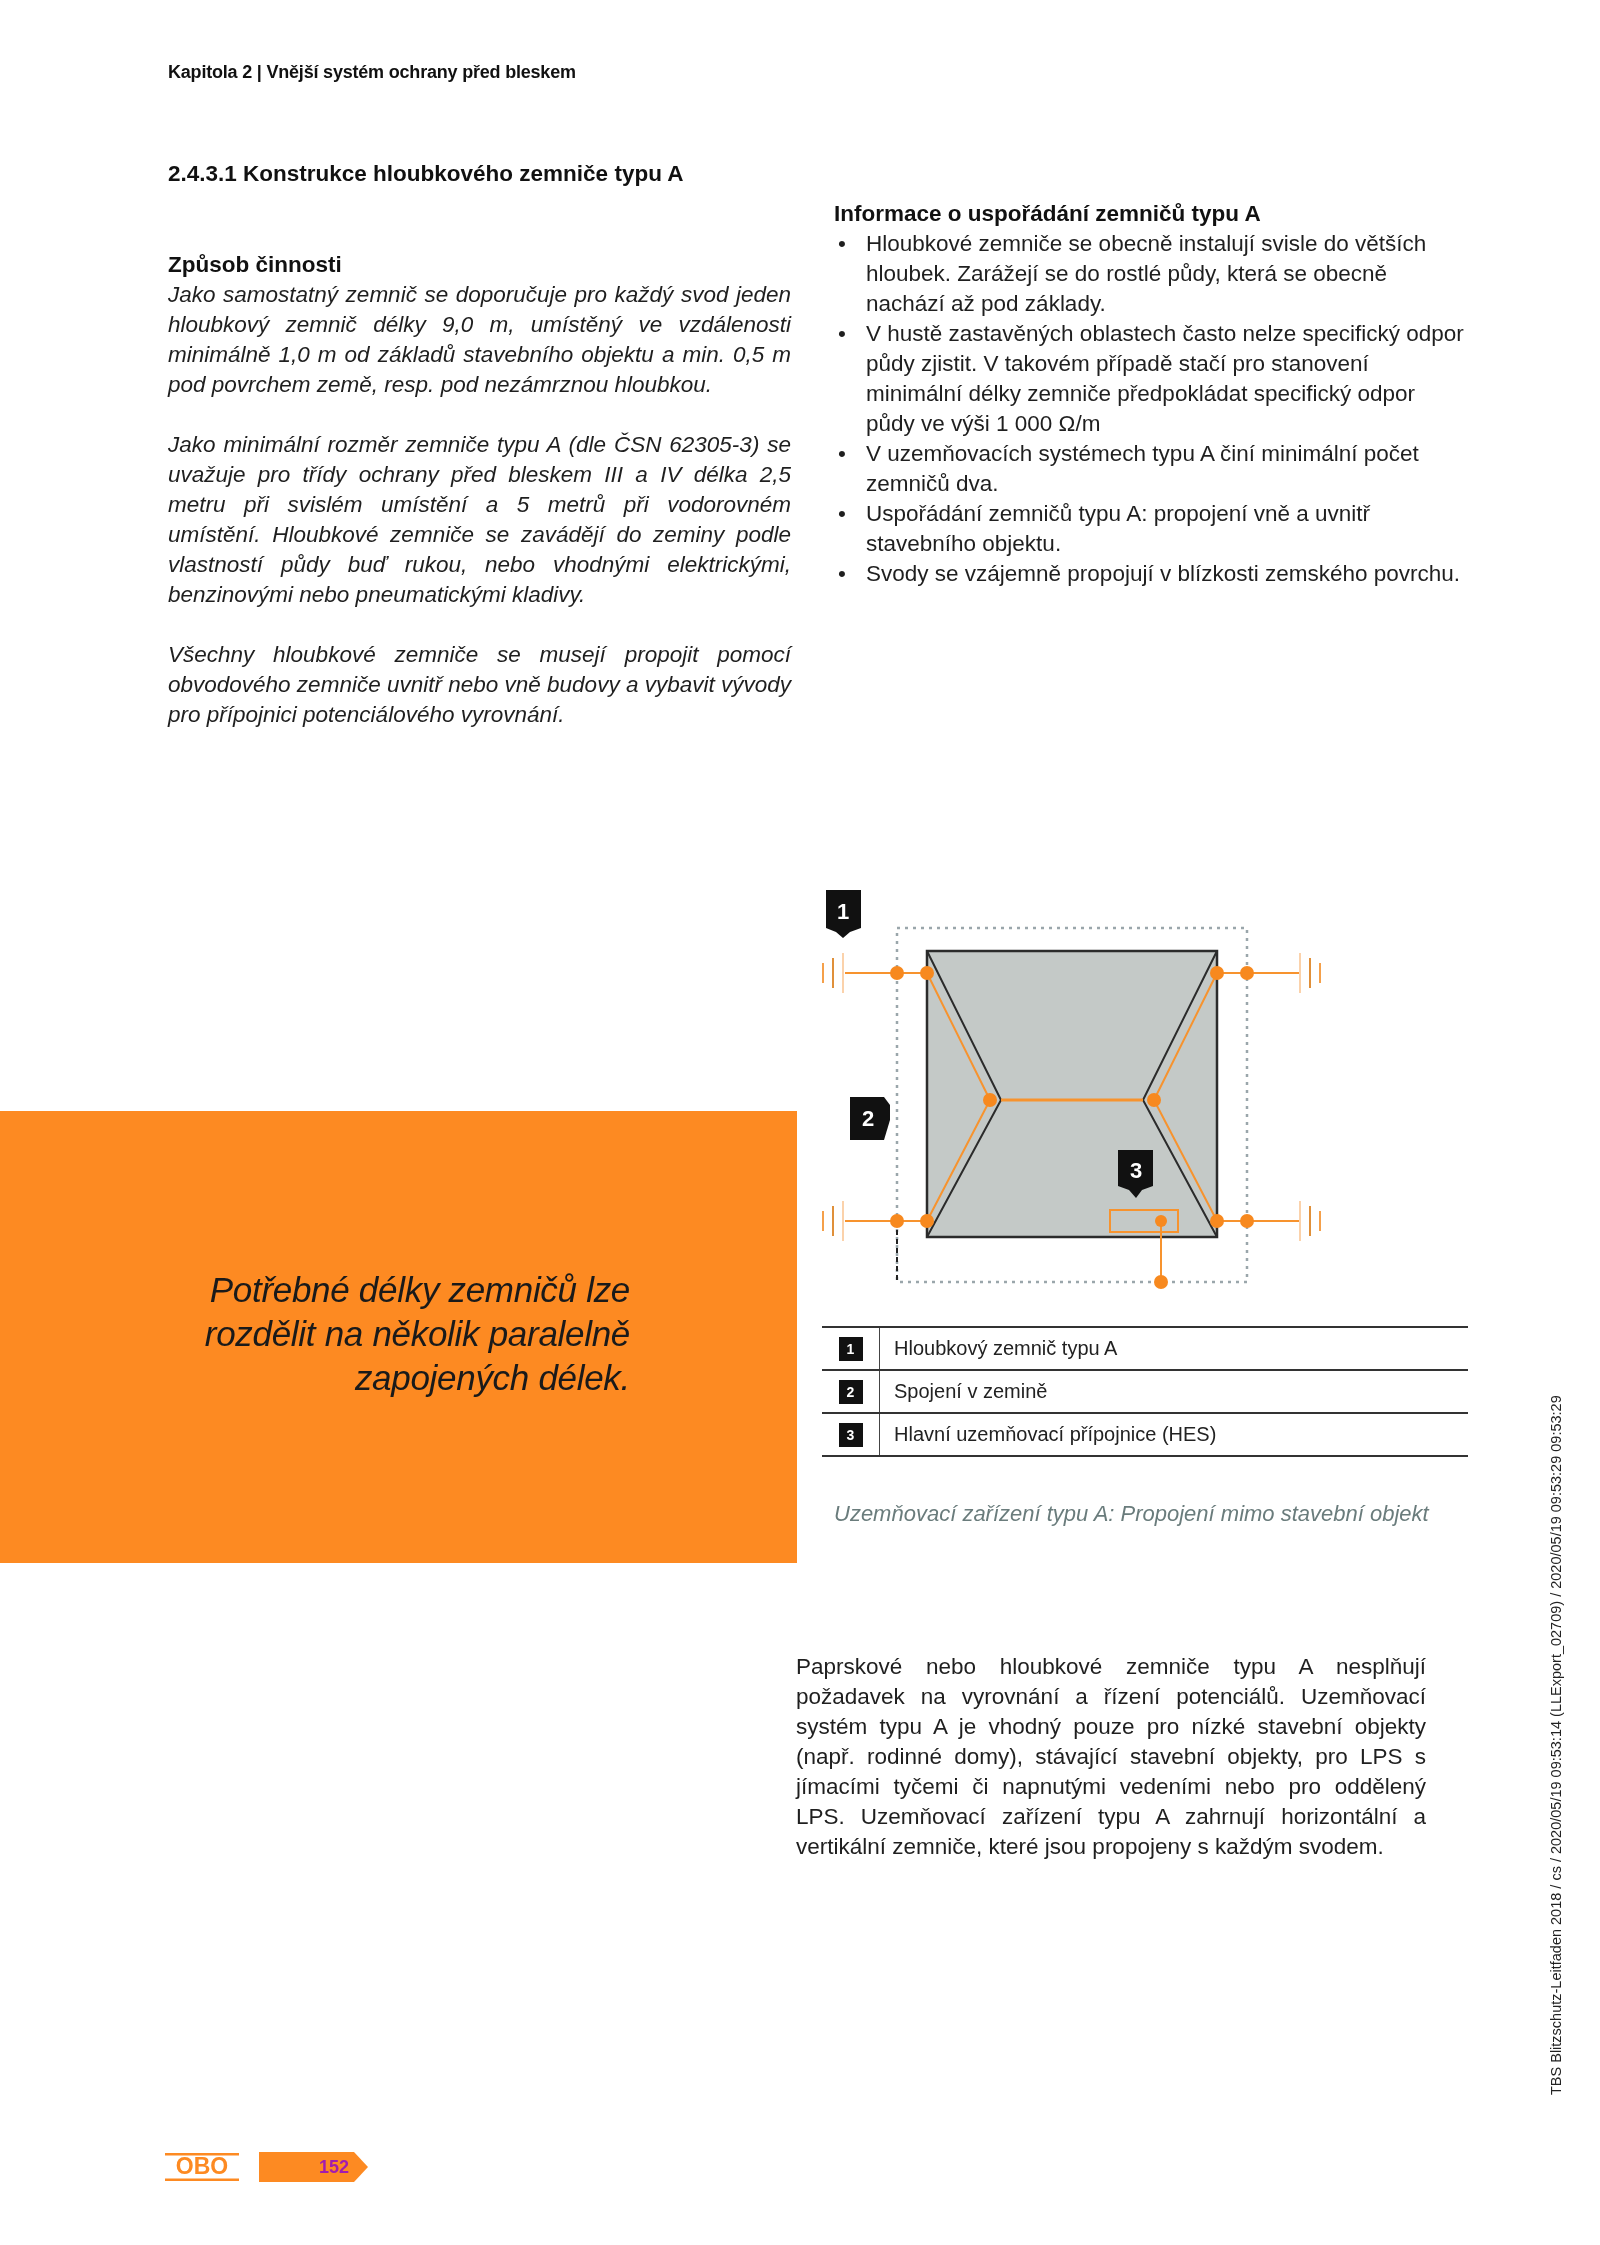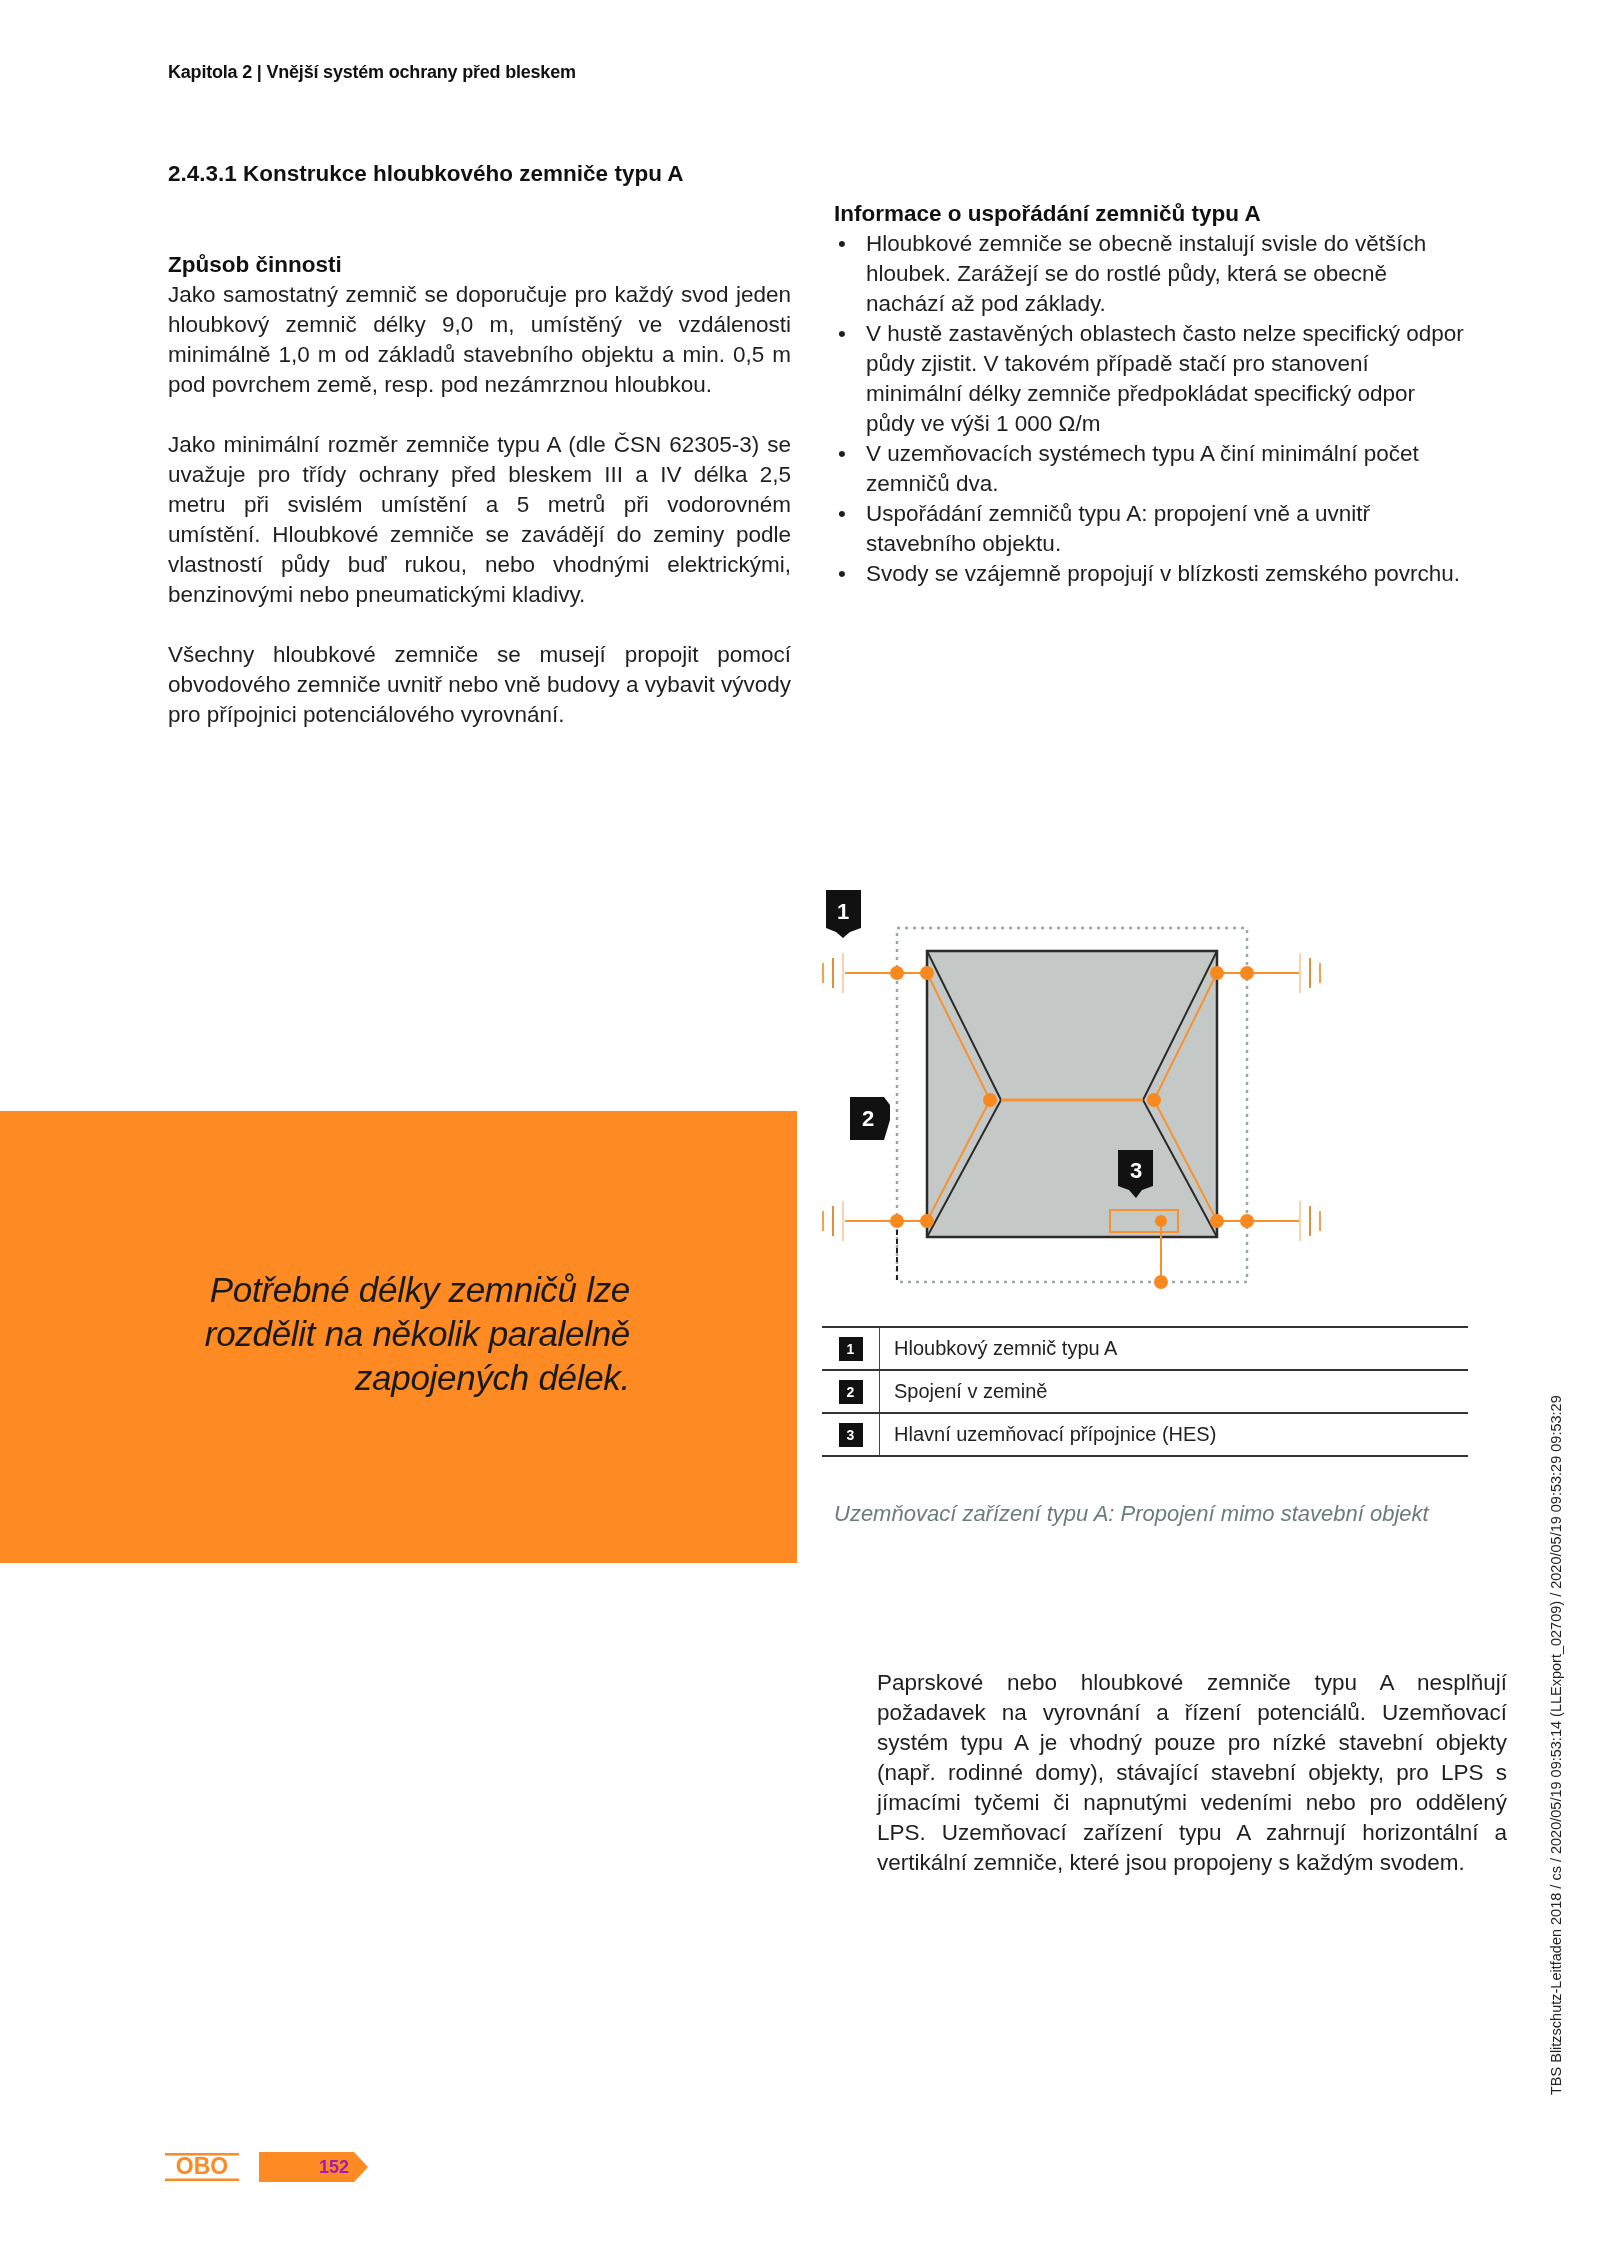--- a/index.html
+++ b/index.html
@@ -7,37 +7,37 @@
       width: 1600px; height: 2245px; position: relative; background: #ffffff;
       font-family: "Liberation Sans", sans-serif; color: #1a1a1a; overflow: hidden;
     }
     .abs { position: absolute; }
     .running-header { left: 168px; top: 62px; font-size: 18px; font-weight: bold; letter-spacing: -0.2px; color: #111; }
     .section-title { left: 168px; top: 161px; font-size: 22.5px; font-weight: bold; color: #111; }
     .col-left { left: 168px; top: 250px; width: 627px; }
     .col-right { left: 834px; top: 159px; width: 630px; margin-top: 40px; }
     .sub-heading { font-size: 22.5px; font-weight: bold; line-height: 30px; color: #111; }
     .body-text { font-size: 22.5px; line-height: 30px; text-align: justify; hyphens: manual; color: #1f1f1f; font-weight: 300; }
-    .para { margin: 0 4px 30px 0; }
+    .para { margin: 0 4px 30px 0; font-style: italic; }
     .bullets { margin: 0; padding: 0; list-style: none; }
     .bullets li { position: relative; padding-left: 32px; font-size: 22.5px; line-height: 30px; color: #1f1f1f; }
     .bullets li .bullet { position: absolute; left: 4px; top: 0; }
     .callout-box { left: 0; top: 1111px; width: 797px; height: 452px; background: #fd8a22; }
     .callout-text {
       position: absolute; left: 150px; top: 157px; width: 480px; text-align: right;
       font-style: italic; font-size: 35px; line-height: 44px; color: #1a1a1a; letter-spacing: -0.3px;
     }
     .diagram { left: 820px; top: 880px; width: 650px; height: 420px; }
     .legend { left: 822px; top: 1326px; width: 646px; border-collapse: collapse; }
     .legend td { border-top: 2px solid #333; border-bottom: 2px solid #333; height: 41px; font-size: 20px; color: #222; padding: 0; }
     .legend td.num-cell { width: 57px; border-right: 1px solid #444; text-align: center; vertical-align: middle; }
     .legend td.text-cell { padding-left: 14px; }
     .num-badge { display: inline-block; width: 24px; height: 24px; line-height: 24px; background: #111; color: #fff; font-size: 14px; font-weight: bold; text-align: center; }
     .caption { left: 834px; top: 1499px; width: 640px; font-size: 22px; font-style: italic; line-height: 30px; color: #6a7c7c; font-weight: 300; }
-    .col-right-bottom { left: 877px; top: 1652px; width: 630px; margin-top: 16px; }
+    .col-right-bottom { left: 796px; top: 1652px; width: 630px; }
     .footer-logo { left: 163px; top: 2153px; width: 78px; height: 28px; }
     .page-tag { left: 259px; top: 2152px; width: 110px; height: 30px; }
     .page-num { position: absolute; left: 0; top: 0; width: 90px; height: 30px; line-height: 30px; text-align: right; font-size: 18px; font-weight: bold; color: #a21caf; }
     .side-meta {
       left: 1548px; top: 2095px; transform-origin: 0 0; transform: rotate(-90deg);
       white-space: nowrap; font-size: 14.5px; color: #222;
     }
   </style>
 </head>
 <body>

